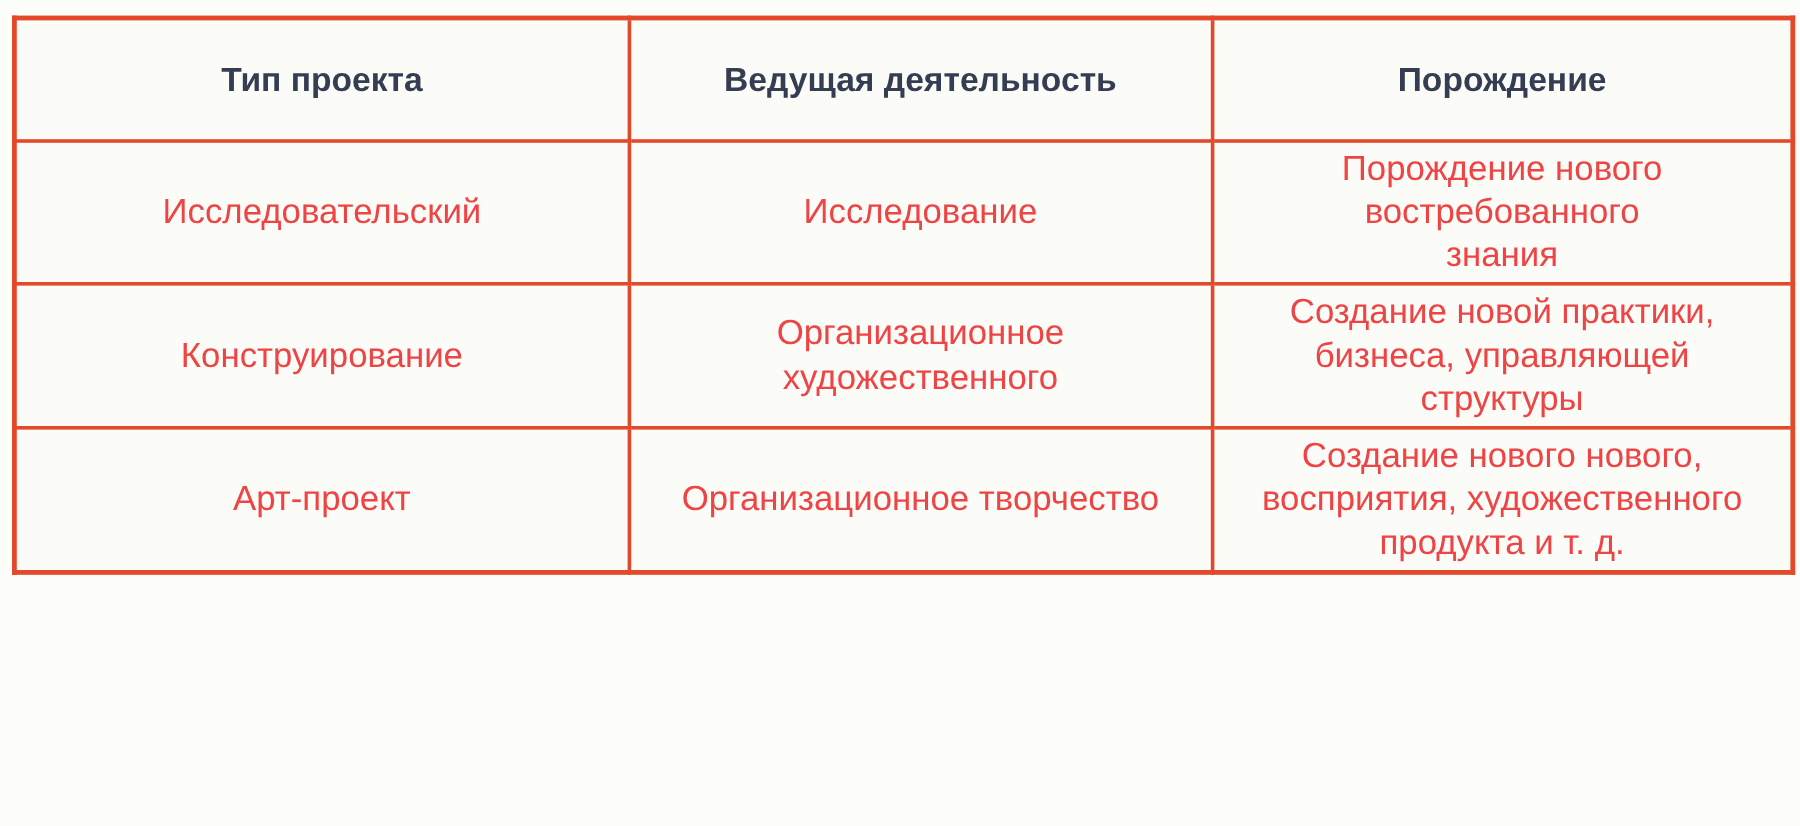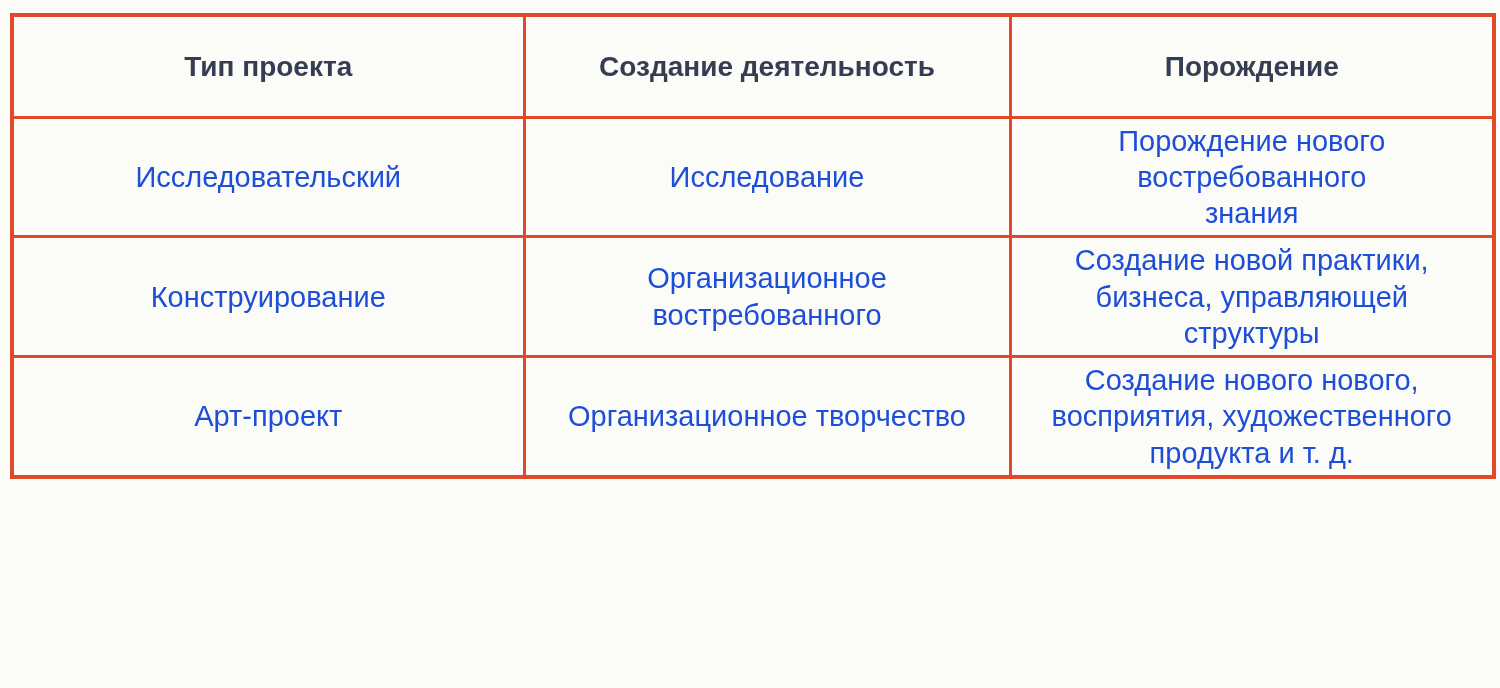--- a/index.html
+++ b/index.html
@@ -25,21 +25,21 @@
     table-layout: fixed;
     background: #FBFBF8;
     border: 4px solid #E2492B;
   }
   table.project-types td,
   table.project-types th {
     border: 3px solid #E2492B;
     text-align: center;
     vertical-align: middle;
     padding: 4px 10px;
-    color: #1d4ed8;
+    color: #ef4444;
     font-size: 29px;
     line-height: 1.25;
     white-space: pre-line;
     overflow: hidden;
   }
   table.project-types th {
     font-weight: bold;
     font-size: 28px;
     color: #343D52;
   }
@@ -56,36 +56,36 @@
 <div class="canvas">
   <table class="project-types">
     <colgroup>
       <col style="width:512px">
       <col style="width:486px">
       <col style="width:484px">
     </colgroup>
     <thead>
       <tr class="header-row">
         <th>Тип проекта</th>
-        <th>Создание деятельность</th>
+        <th>Ведущая деятельность</th>
         <th>Порождение</th>
       </tr>
     </thead>
     <tbody>
       <tr class="body-row-0">
         <td>Исследовательский</td>
         <td>Исследование</td>
         <td>Порождение нового
 востребованного
 знания</td>
       </tr>
       <tr class="body-row-2">
         <td>Конструирование</td>
         <td>Организационное
-востребованного</td>
+художественного</td>
         <td>Создание новой практики,
 бизнеса, управляющей
 структуры</td>
       </tr>
       <tr class="body-row-4">
         <td>Арт-проект</td>
         <td>Организационное творчество</td>
         <td>Создание нового нового,
 восприятия, художественного
 продукта и т. д.</td>

